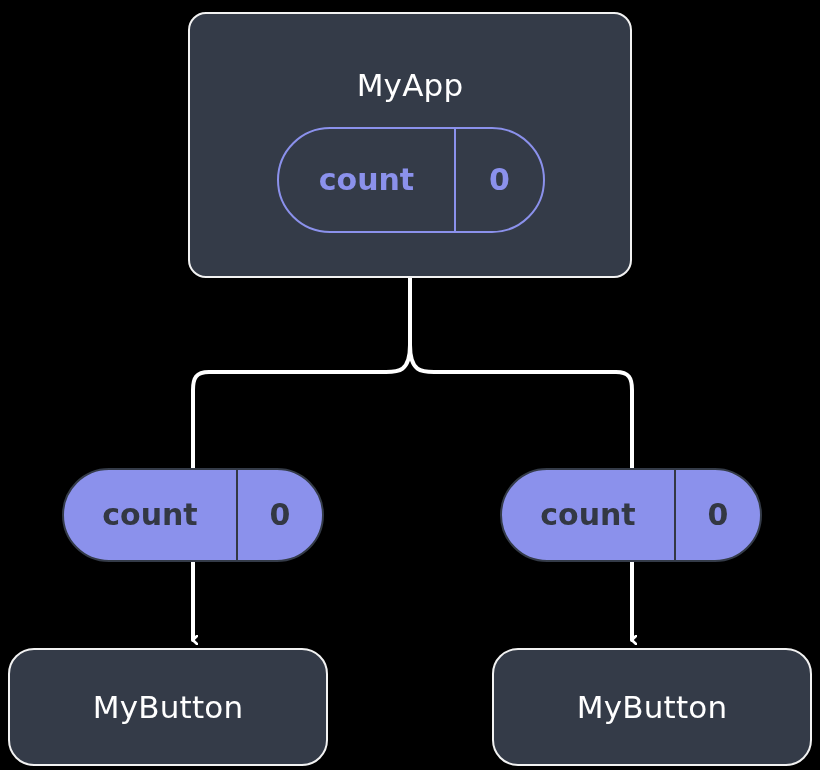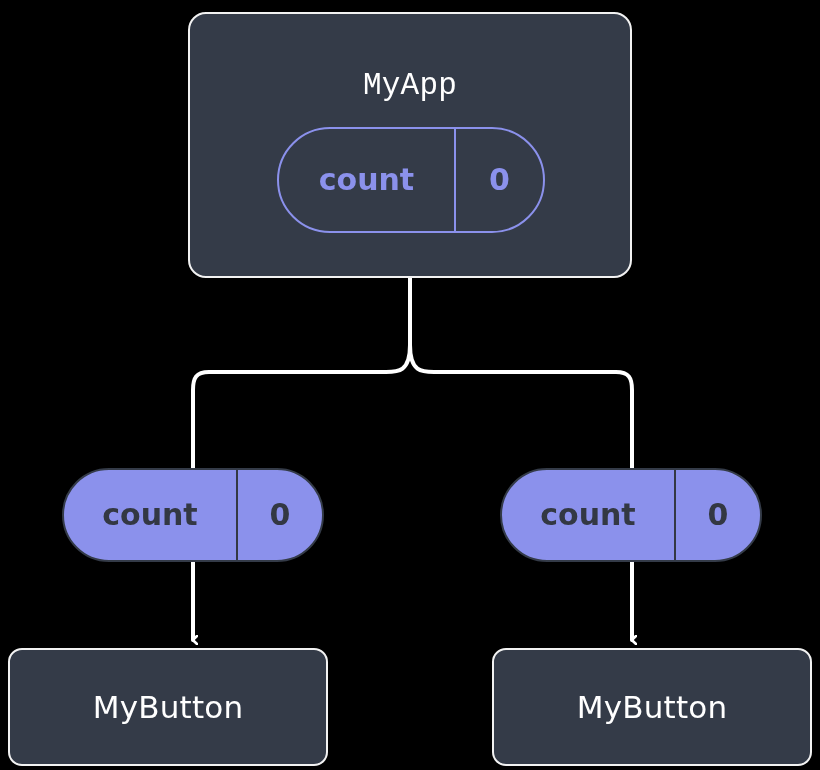--- a/index.html
+++ b/index.html
@@ -27,42 +27,41 @@
     height: 770px;
     pointer-events: none;
   }
 
   
   .comp-box {
     position: absolute;
     box-sizing: border-box;
     background: #343b48;
     border: 2px solid #f2f2f2;
-    border-radius: 14px;
+    border-radius: 26px;
     display: flex;
     flex-direction: column;
     align-items: center;
   }
   .comp-title {
     color: #ffffff;
     font-size: 31px;
     font-weight: 400;
     letter-spacing: .2px;
     line-height: 1;
     white-space: nowrap;
   }
 
   
   #box-myapp {
     left: 188px;
     top: 12px;
     width: 444px;
     height: 266px;
     border-radius: 18px;
-    font-family: Liberation Mono, monospace;
   }
   #box-myapp .comp-title {
     margin-top: 56px;
   }
 
   
   .leaf-box {
     height: 118px;
     justify-content: center;
   }

